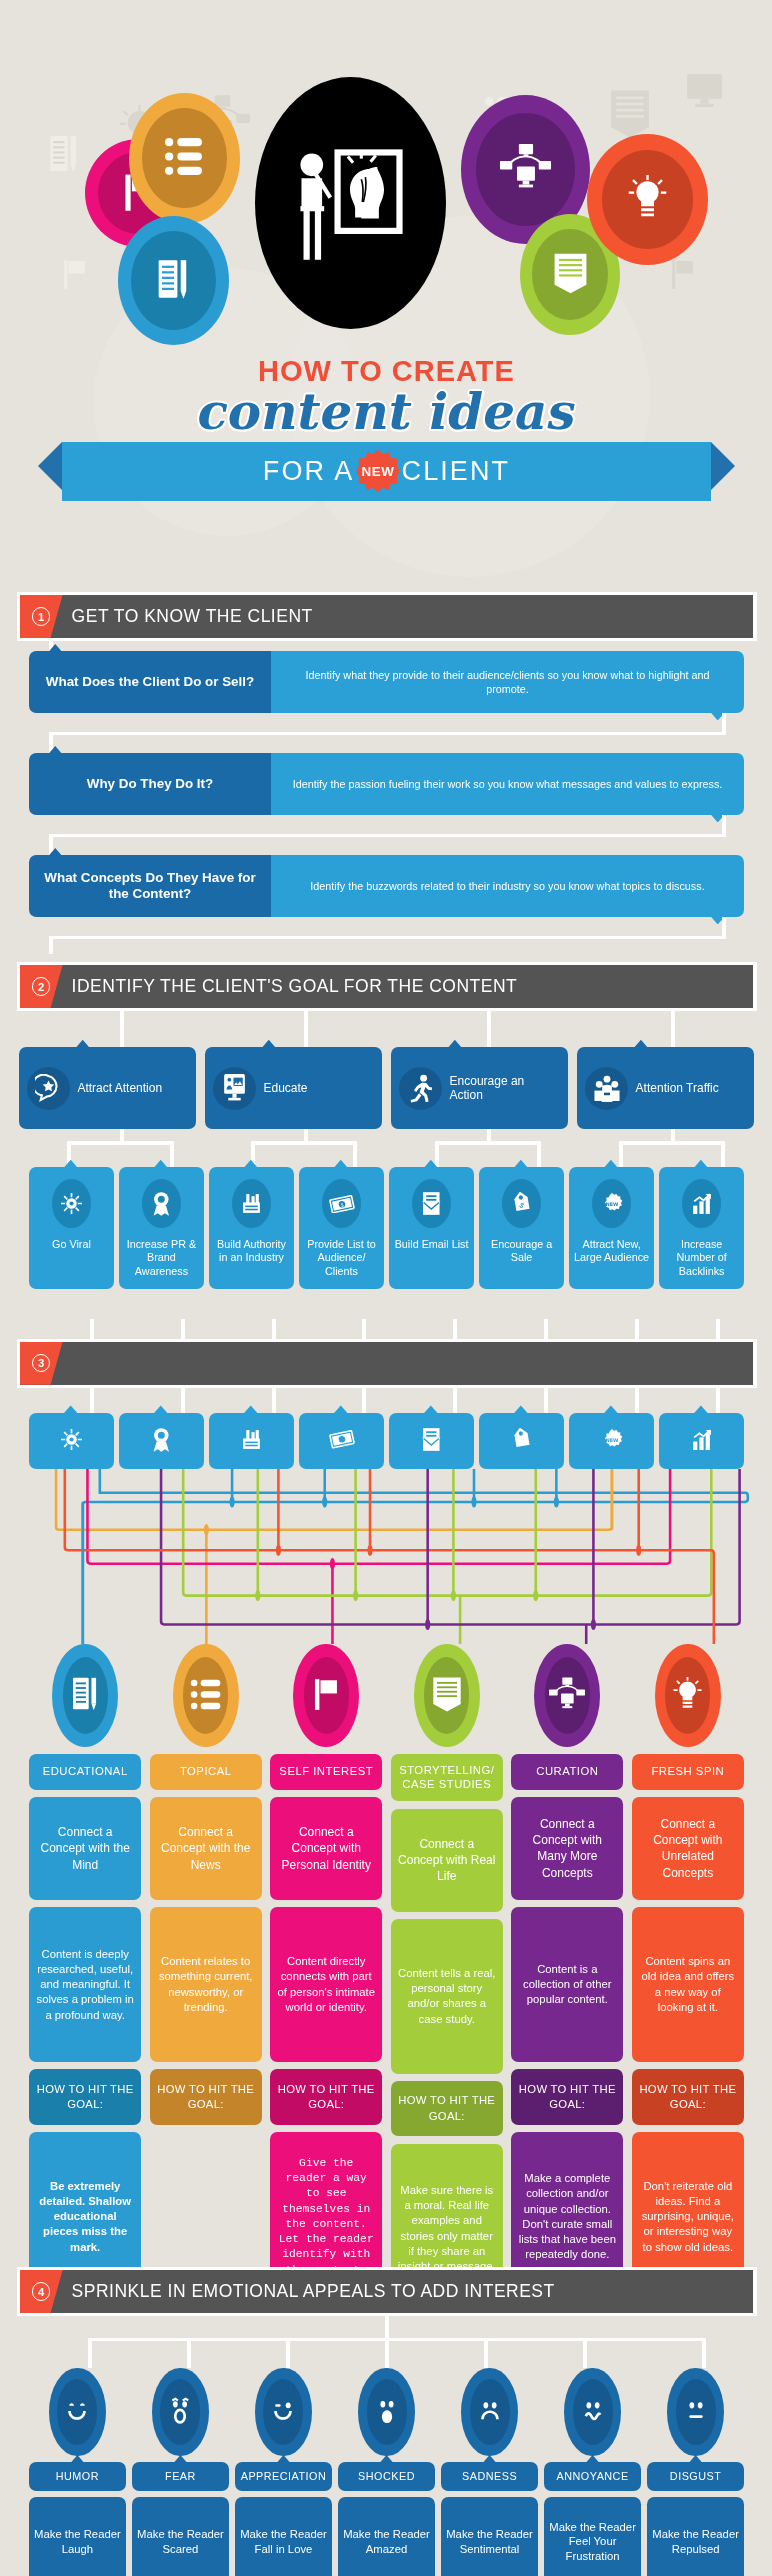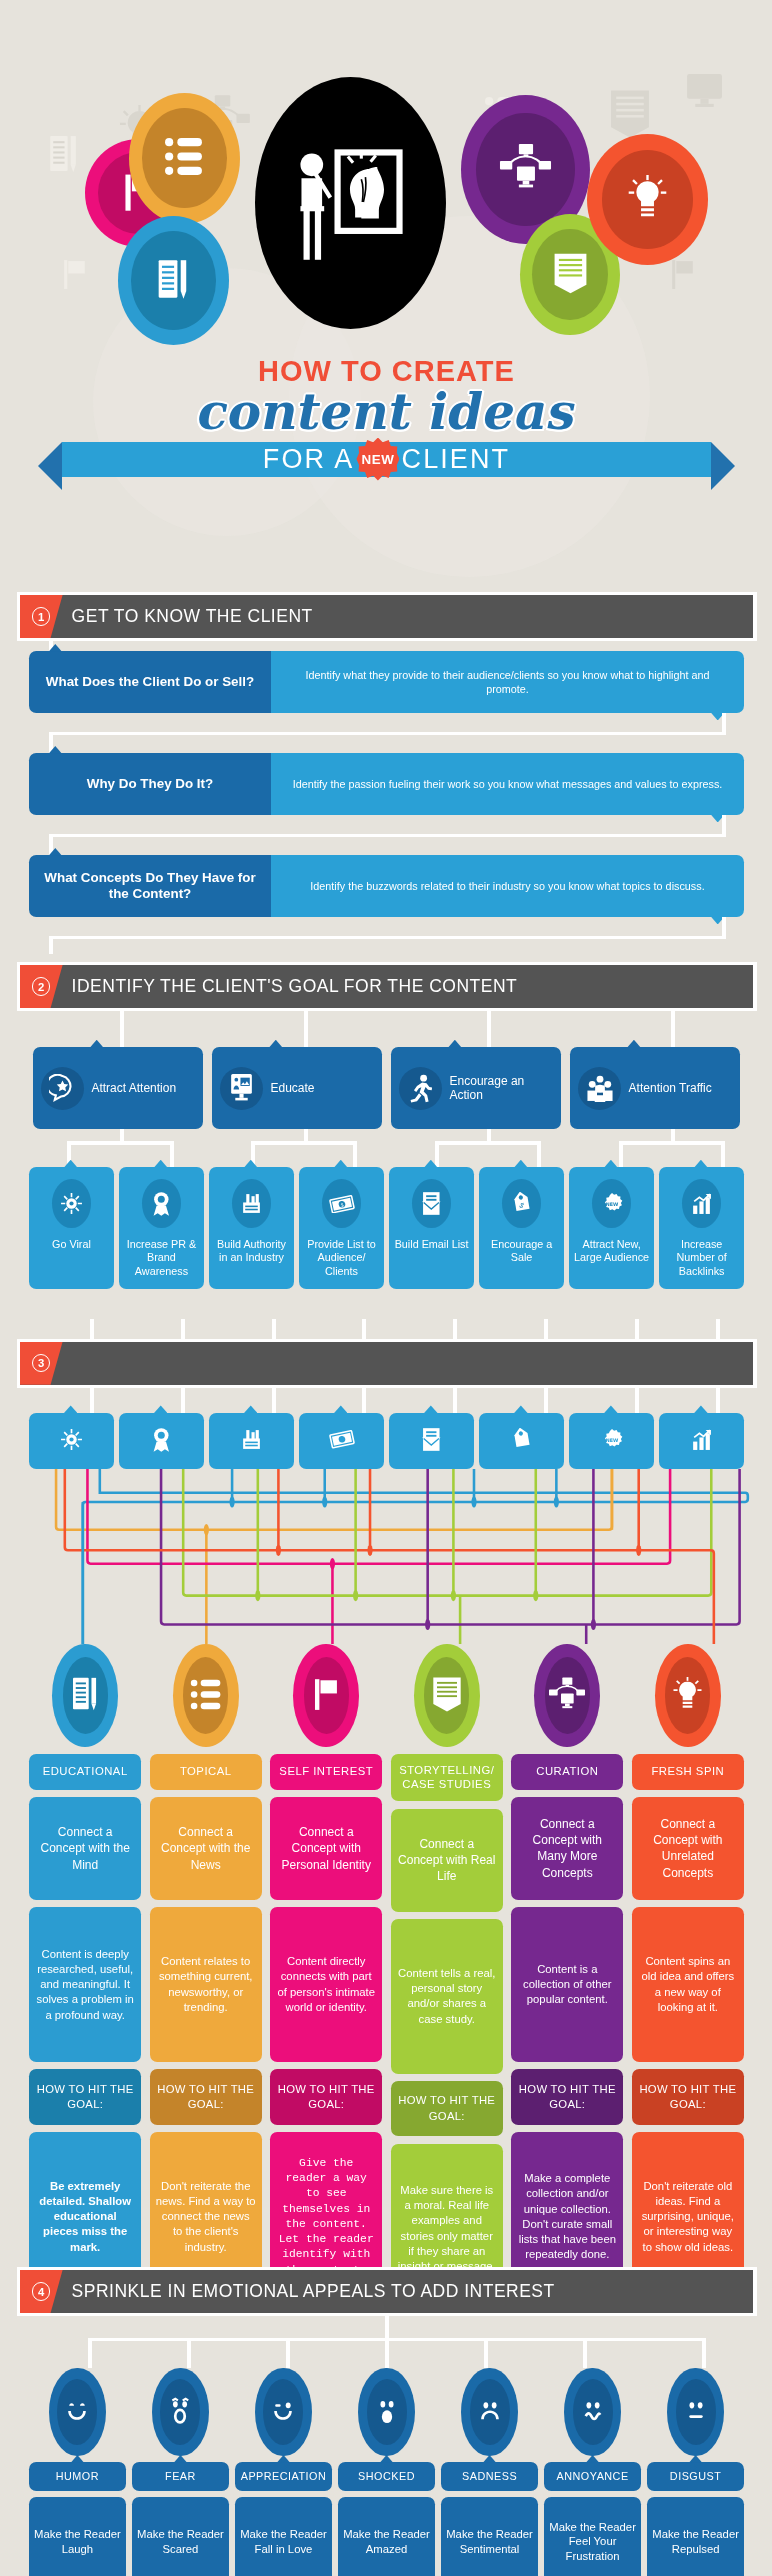--- a/index.html
+++ b/index.html
@@ -37,21 +37,21 @@
     font-family:"Liberation Sans", sans-serif;
   }
   .t2 {
     color:#2271ad; font-size:50px; font-weight:bold; font-style:italic;
     font-family:"DejaVu Serif", serif;
     text-shadow: 2.1px 0 0 #fff, -2.1px 0 0 #fff, 0 2.1px 0 #fff, 0 -2.1px 0 #fff,
                  1.5px 1.5px 0 #fff, -1.5px 1.5px 0 #fff, 1.5px -1.5px 0 #fff, -1.5px -1.5px 0 #fff;
     margin-top:-2.1px; line-height:1.05;
   }
   .ribbon {
-    position:relative; margin:3.1px auto 0; width:649px; height:35px;
+    position:relative; margin:3.1px auto 0; width:649px; height:59px;
     background:#2aa0d6; display:flex; align-items:center; justify-content:center;
   }
   .ribbon:before, .ribbon:after {
     content:""; position:absolute; top:0; width:0; height:0;
     border-top:24px solid transparent; border-bottom:24px solid transparent;
   }
   .ribbon:before { left:-24px; border-right:24px solid #2271ad; }
   .ribbon:after  { right:-24px; border-left:24px solid #2271ad; }
   .ribbon .rtxt { color:#fff; font-size:27px; letter-spacing:2.1px; white-space:nowrap; }
   .newbadge {
@@ -110,21 +110,21 @@
   .notch-up {
     position:absolute; top:-7.2px; width:13.4px; height:7.7px;
     clip-path: polygon(0 100%, 50% 0, 100% 100%);
   }
   .notch-dn {
     position:absolute; bottom:-7.2px; width:13.4px; height:7.7px;
     clip-path: polygon(0 0, 50% 100%, 100% 0);
   }
 
   
-  .goalgrid { display:flex; gap:9.3px; margin:0 33px; }
+  .goalgrid { display:flex; gap:9.3px; margin:0 19px; }
   .goalcard {
     flex:1; background:#1a6aa8; border-radius:7.2px; position:relative;
     display:flex; align-items:center; justify-content:flex-start; gap:7.2px;
     padding:11.3px 8.2px; min-height:82px;
   }
   .goalcard .ic {
     width:43px; height:43px; border-radius:50%; background:#15598f;
     display:flex; align-items:center; justify-content:center; flex:0 0 43px;
   }
   .goalcard .ic svg { fill:#fff; }
@@ -951,24 +951,23 @@
                     <rect x="13" y="2" width="24" height="8" rx="4"></rect>
                     <circle cx="5" cy="20" r="4"></circle>
                     <rect x="13" y="16" width="24" height="8" rx="4"></rect>
                     <circle cx="5" cy="34" r="4"></circle>
                     <rect x="13" y="30" width="24" height="8" rx="4"></rect>
                   </g>
                 </svg></span>
           </div>
         </div>
         <div class="cap" style="background:#efa93c;">TOPICAL</div>
-        <div class="blk b1" style="background:#efa93c;border-radius:8px;">Connect a Concept with the News</div>
+        <div class="blk b1" style="background:#efa93c;">Connect a Concept with the News</div>
         <div class="blk b2" style="background:#efa93c;">Content relates to something current, newsworthy, or trending.</div>
         <div class="blk b3" style="background:#c4842a;">HOW TO HIT THE GOAL:</div>
-        <div class="blk b4" style="background:#efa93c;">Don't reiterate the news. Find a way to connect the news to the client's industry.</div>
       </div>
 
       <div class="catcol">
         <div class="bulb" style="background:#ec0e7b;">
           <div class="core" style="background:#c10b64;">
             <span><svg width="29" height="34" viewBox="0 0 25 31">
                   <g fill="#fff">
                     <rect x="2" y="2" width="4" height="28"></rect>
                     <path d="M7 3h15v12H7z"></path>
                   </g>

